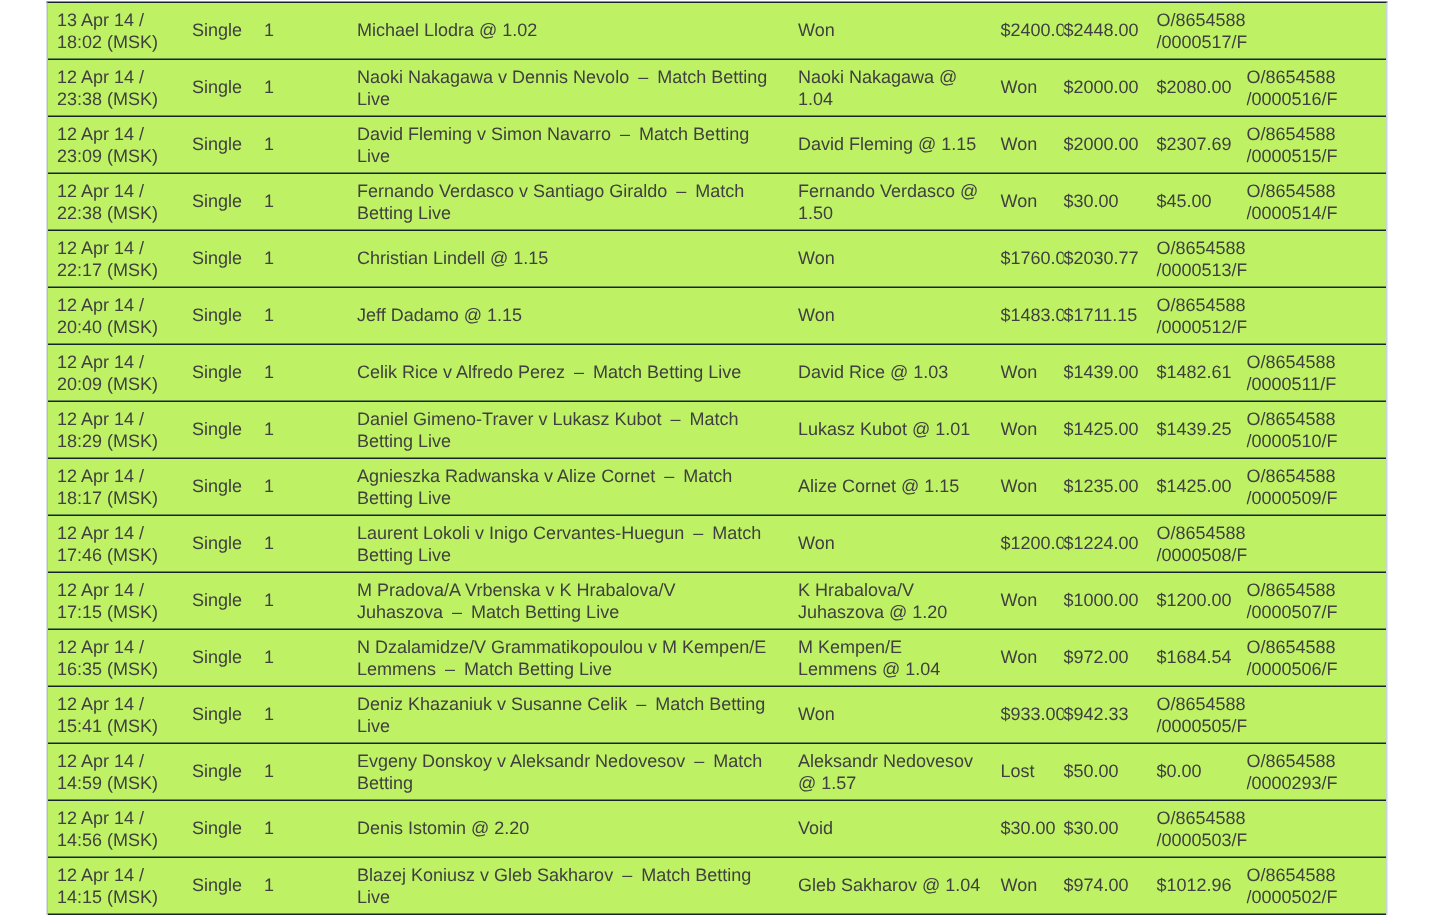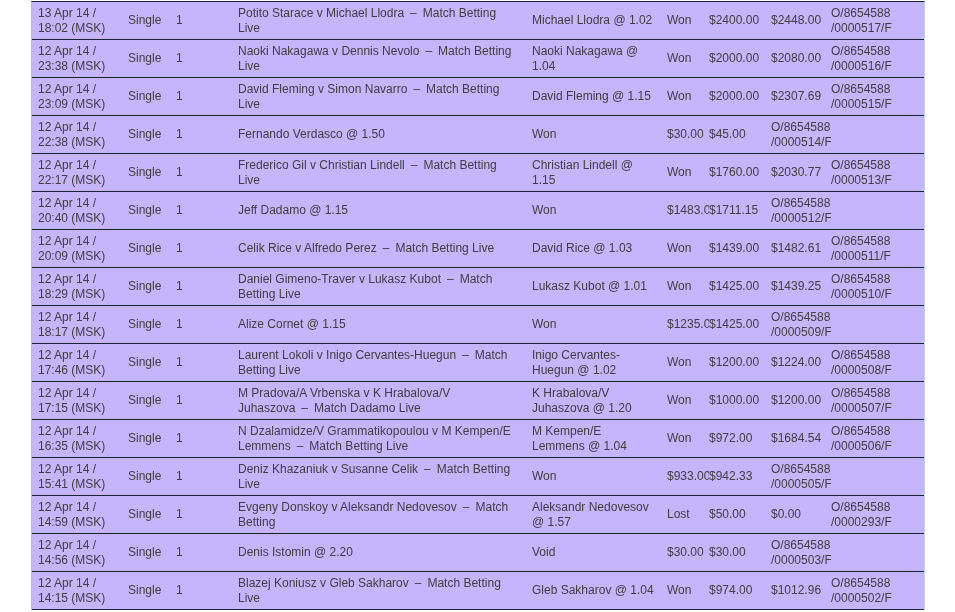--- a/index.html
+++ b/index.html
@@ -17,21 +17,21 @@
     border-top: 1px solid #16242f;
     border-left: 1px solid #aebfcc;
     border-right: 1px solid #c6d4de;
   }
   .bet-row {
     display: grid;
     grid-template-columns: 90px 48px 62px 294px 135px 42px 62px 60px 93px;
     align-items: center;
     height: 38px;
     padding-left: 6px;
-    background: #c4b5fd;
+    background: #bef264;
     border-bottom: 1px solid #16242f;
     font-size: 12px;
     line-height: 15px;
     color: #404040;
   }
   .cell { overflow: hidden; }
   .cell-event { padding-right: 19px; }
   .cell-selection { padding-right: 10px; }
   .cell-ref { padding-right: 18px; }
 </style>
@@ -39,21 +39,20 @@
 <body>
 
 <div class="bet-table">
   <div class="bet-row">
     <div class="cell cell-date">
       <div>13 Apr 14 /</div>
       <div>18:02 (MSK)</div>
     </div>
     <div class="cell cell-type">Single</div>
     <div class="cell cell-count">1</div>
-    <div class="cell cell-event">Potito Starace v Michael Llodra – Match Betting Live</div>
     <div class="cell cell-selection">Michael Llodra @ 1.02</div>
     <div class="cell cell-result">Won</div>
     <div class="cell cell-stake">$2400.00</div>
     <div class="cell cell-return">$2448.00</div>
     <div class="cell cell-ref">
       <div>O/8654588</div>
       <div>/0000517/F</div>
     </div>
   </div>
 
@@ -93,38 +92,38 @@
     </div>
   </div>
 
   <div class="bet-row">
     <div class="cell cell-date">
       <div>12 Apr 14 /</div>
       <div>22:38 (MSK)</div>
     </div>
     <div class="cell cell-type">Single</div>
     <div class="cell cell-count">1</div>
+    <div class="cell cell-event">Fernando Verdasco v Santiago Giraldo – Match Betting Live</div>
     <div class="cell cell-selection">Fernando Verdasco @ 1.50</div>
     <div class="cell cell-result">Won</div>
     <div class="cell cell-stake">$30.00</div>
     <div class="cell cell-return">$45.00</div>
     <div class="cell cell-ref">
       <div>O/8654588</div>
       <div>/0000514/F</div>
     </div>
   </div>
 
   <div class="bet-row">
     <div class="cell cell-date">
       <div>12 Apr 14 /</div>
       <div>22:17 (MSK)</div>
     </div>
     <div class="cell cell-type">Single</div>
     <div class="cell cell-count">1</div>
-    <div class="cell cell-event">Frederico Gil v Christian Lindell – Match Betting Live</div>
     <div class="cell cell-selection">Christian Lindell @ 1.15</div>
     <div class="cell cell-result">Won</div>
     <div class="cell cell-stake">$1760.00</div>
     <div class="cell cell-return">$2030.77</div>
     <div class="cell cell-ref">
       <div>O/8654588</div>
       <div>/0000513/F</div>
     </div>
   </div>
 
@@ -181,56 +180,56 @@
     </div>
   </div>
 
   <div class="bet-row">
     <div class="cell cell-date">
       <div>12 Apr 14 /</div>
       <div>18:17 (MSK)</div>
     </div>
     <div class="cell cell-type">Single</div>
     <div class="cell cell-count">1</div>
+    <div class="cell cell-event">Agnieszka Radwanska v Alize Cornet – Match Betting Live</div>
     <div class="cell cell-selection">Alize Cornet @ 1.15</div>
     <div class="cell cell-result">Won</div>
     <div class="cell cell-stake">$1235.00</div>
     <div class="cell cell-return">$1425.00</div>
     <div class="cell cell-ref">
       <div>O/8654588</div>
       <div>/0000509/F</div>
     </div>
   </div>
 
   <div class="bet-row">
     <div class="cell cell-date">
       <div>12 Apr 14 /</div>
       <div>17:46 (MSK)</div>
     </div>
     <div class="cell cell-type">Single</div>
     <div class="cell cell-count">1</div>
     <div class="cell cell-event">Laurent Lokoli v Inigo Cervantes-Huegun – Match Betting Live</div>
-    <div class="cell cell-selection">Inigo Cervantes-Huegun @ 1.02</div>
     <div class="cell cell-result">Won</div>
     <div class="cell cell-stake">$1200.00</div>
     <div class="cell cell-return">$1224.00</div>
     <div class="cell cell-ref">
       <div>O/8654588</div>
       <div>/0000508/F</div>
     </div>
   </div>
 
   <div class="bet-row">
     <div class="cell cell-date">
       <div>12 Apr 14 /</div>
       <div>17:15 (MSK)</div>
     </div>
     <div class="cell cell-type">Single</div>
     <div class="cell cell-count">1</div>
-    <div class="cell cell-event">M Pradova/A Vrbenska v K Hrabalova/V Juhaszova – Match Dadamo Live</div>
+    <div class="cell cell-event">M Pradova/A Vrbenska v K Hrabalova/V Juhaszova – Match Betting Live</div>
     <div class="cell cell-selection">K Hrabalova/V Juhaszova @ 1.20</div>
     <div class="cell cell-result">Won</div>
     <div class="cell cell-stake">$1000.00</div>
     <div class="cell cell-return">$1200.00</div>
     <div class="cell cell-ref">
       <div>O/8654588</div>
       <div>/0000507/F</div>
     </div>
   </div>
 

